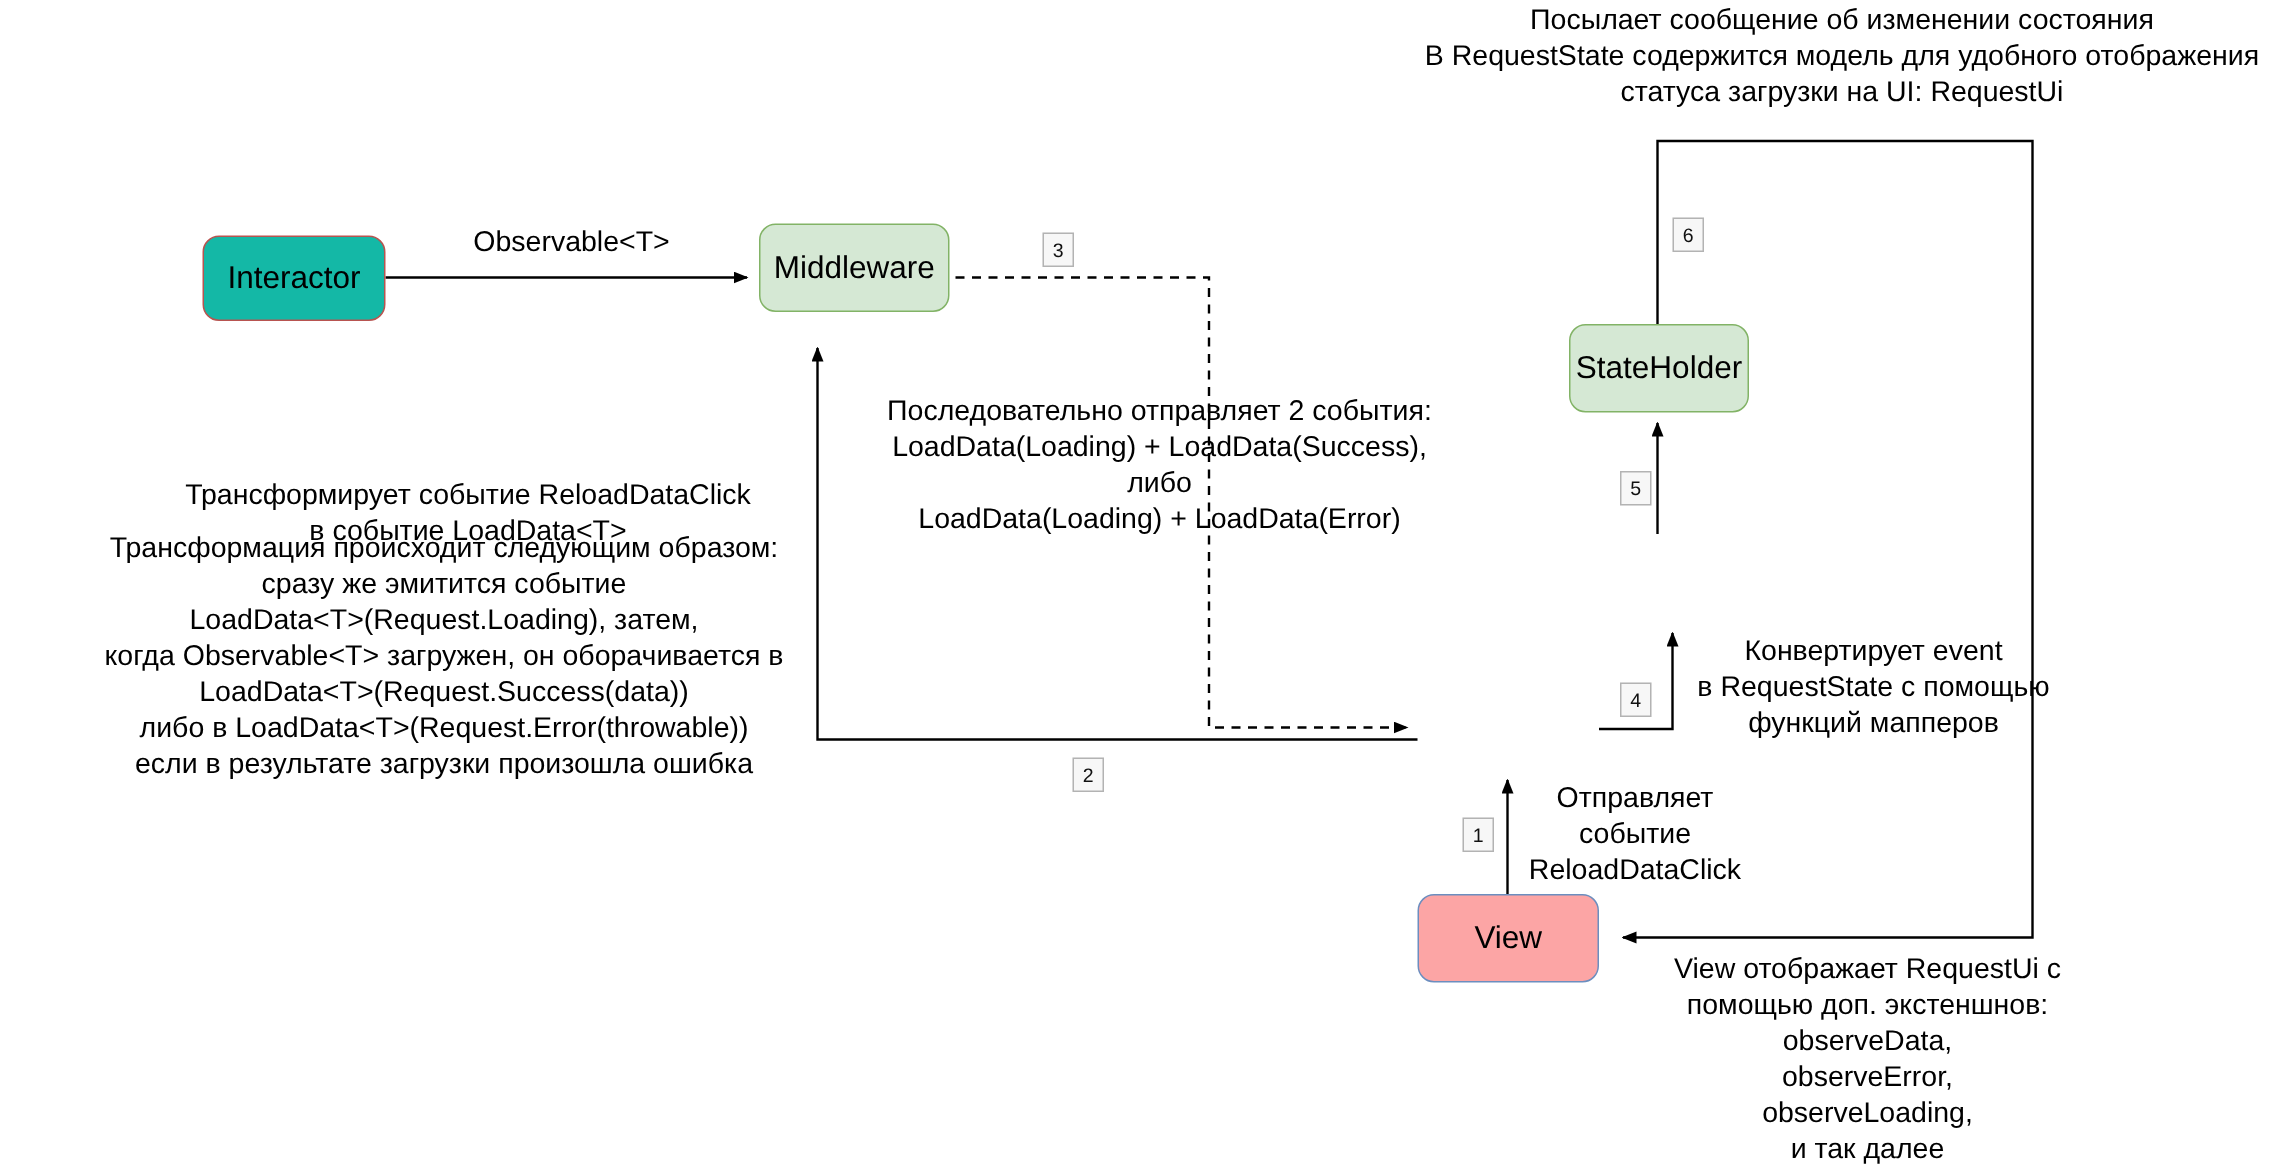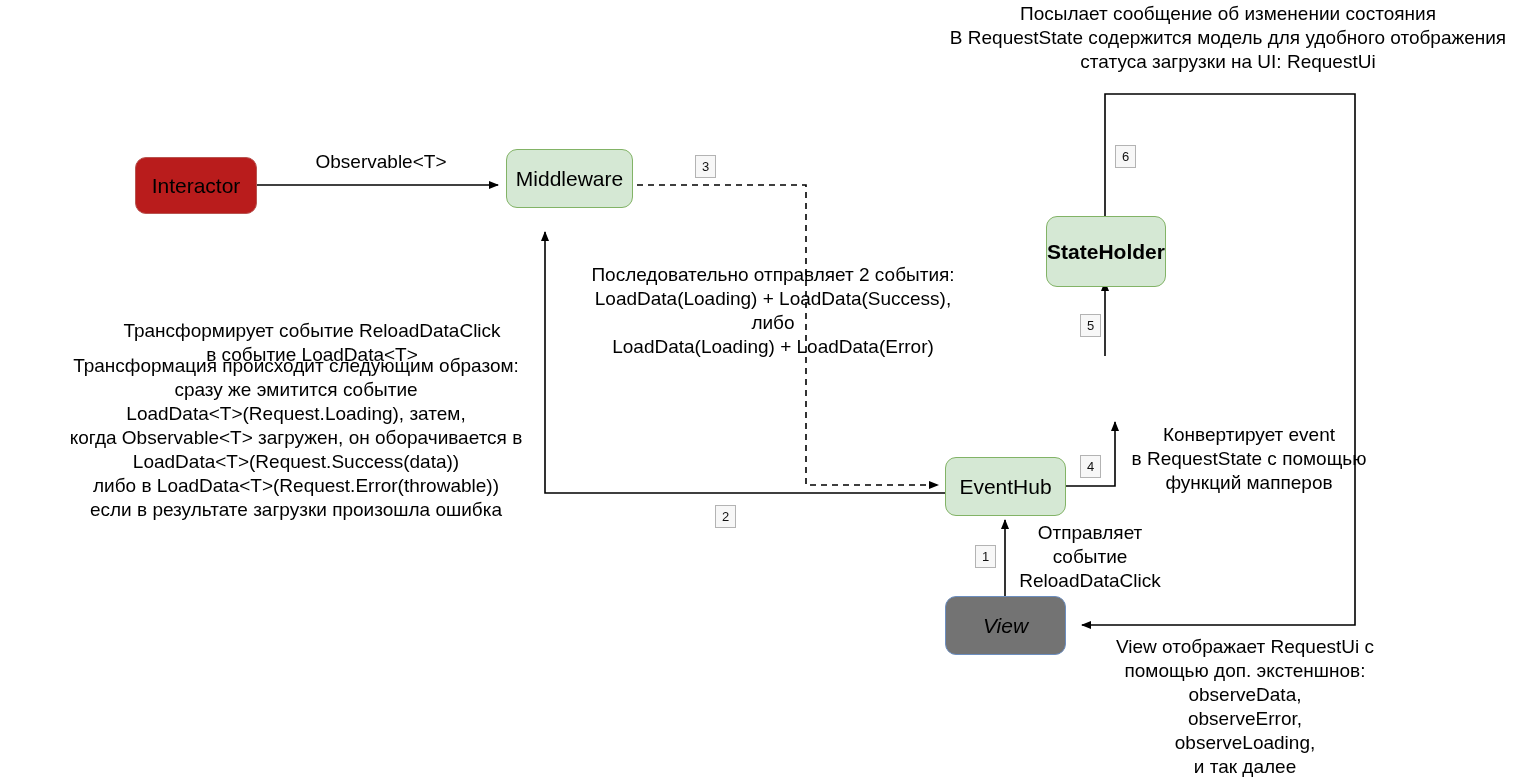--- a/index.html
+++ b/index.html
@@ -34,22 +34,22 @@
     border: 1px solid #000;
     display: flex;
     align-items: center;
     justify-content: center;
     font-size: 21px;
     line-height: 1.1;
     white-space: nowrap;
     color: #000;
   }
   .node.green  { background: #d5e8d4; border-color: #82b366; }
-  .node.red    { background: #b91c1c; border-color: #b85450; }
-  .node.blue   { background: #737373; border-color: #6c8ebf; font-style: italic; }
+  .node.red    { background: #14b8a6; border-color: #b85450; }
+  .node.blue   { background: #fca5a5; border-color: #6c8ebf; }
 
   .txt {
     position: absolute;
     font-size: 19px;
     line-height: 24px;
     color: #000;
     text-align: center;
     white-space: pre-line;
   }
   .txt.center { transform: translateX(-50%); }
@@ -99,28 +99,25 @@
 статуса загрузки на UI: RequestUi</div>
 
   <div class="node red" style="left:135px; top:157px; width:122px; height:57px;">
     <span>Interactor</span>
   </div>
 
   <div class="node green" style="left:506px; top:149px; width:127px; height:59px;">
     <span>Middleware</span>
   </div>
 
-  <div class="node green" style="left:1046px; top:216px; width:120px; height:71px;font-weight:bold;">
+  <div class="node green" style="left:1046px; top:216px; width:120px; height:59px;">
     <span>StateHolder</span>
   </div>
 
 
-  <div class="node green" style="left:945px; top:457px; width:121px; height:59px;">
-    <span>EventHub</span>
-  </div>
 
   <div class="node blue" style="left:945px; top:596px; width:121px; height:59px;">
     <span>View</span>
   </div>
 
   <div class="txt center" style="left:381px; top:150px; width:300px;">Observable&lt;T&gt;</div>
 
   <div class="txt center" style="left:312px; top:282px; width:480px;margin-top:37px;">Трансформирует событие ReloadDataClick
 в событие LoadData&lt;T&gt;</div>
 

